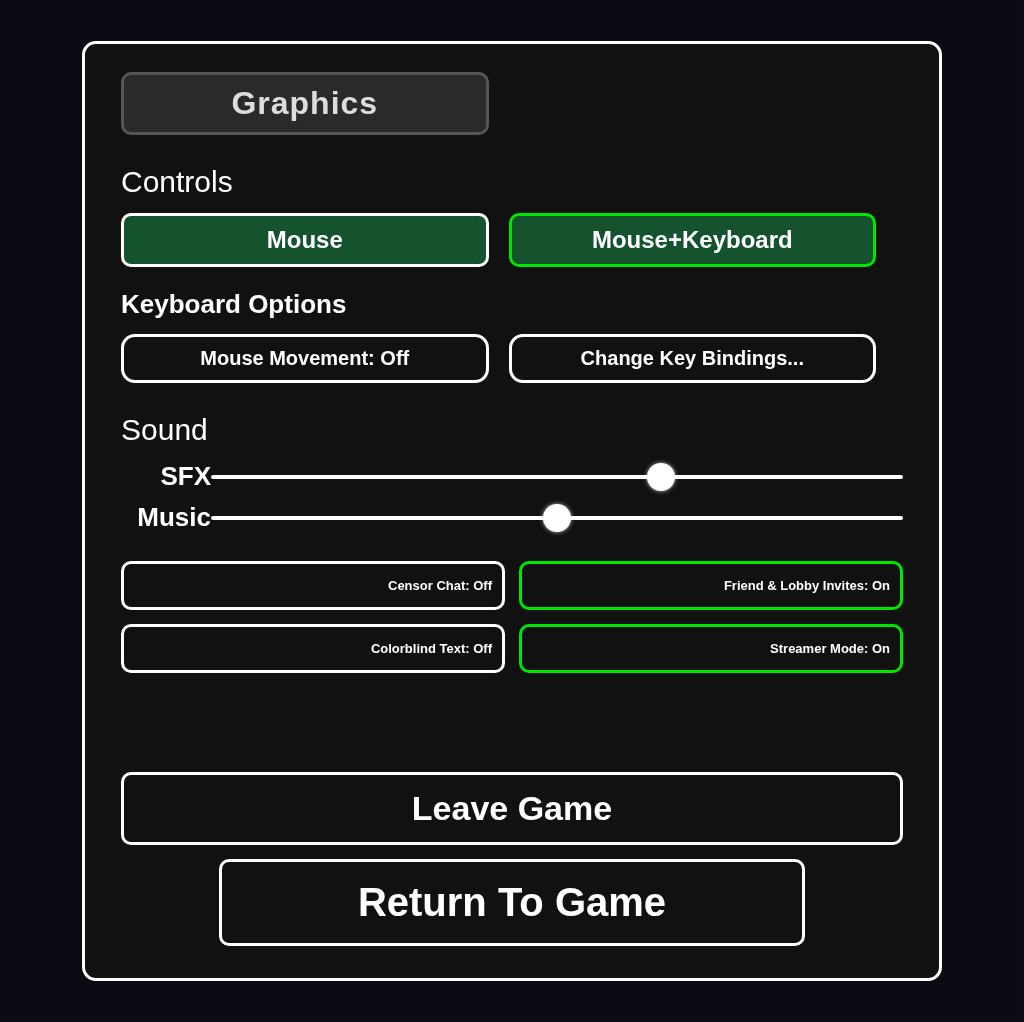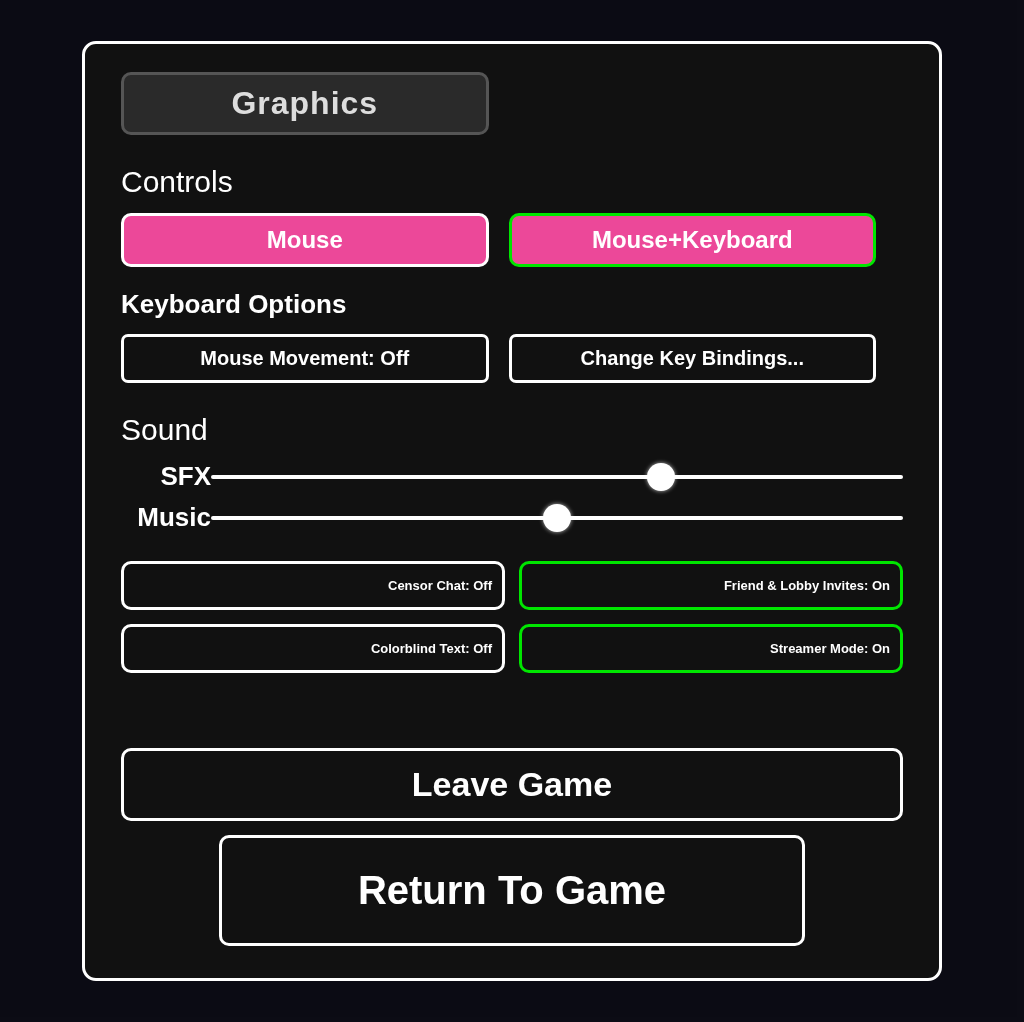--- a/index.html
+++ b/index.html
@@ -90,21 +90,21 @@
     .controls-row {
       display: flex;
       flex-direction: row;
       gap: 20px;
       margin-bottom: 22px;
     }
 
     .ctrl-btn {
       border: 3px solid #fff;
       border-radius: 10px;
-      background: #ec4899;
+      background: #14532d;
       color: #fff;
       font-size: 24px;
       font-weight: 700;
       font-family: Arial, sans-serif;
       padding: 10px 0;
       width: 47%;
       cursor: pointer;
       text-align: center;
     }
 
@@ -125,21 +125,21 @@
     
     .keyboard-row {
       display: flex;
       flex-direction: row;
       gap: 20px;
       margin-bottom: 22px;
     }
 
     .key-btn {
       border: 3px solid #fff;
-      border-radius: 7px;
+      border-radius: 14px;
       background: #111;
       color: #fff;
       font-size: 20px;
       font-weight: 600;
       font-family: Arial, sans-serif;
       padding: 10px 0;
       width: 47%;
       cursor: pointer;
       text-align: center;
     }
@@ -228,21 +228,21 @@
     }
 
     .return-btn {
       border: 3px solid #fff;
       border-radius: 10px;
       background: #111;
       color: #fff;
       font-size: 40px;
       font-weight: 900;
       font-family: 'Arial Black', Arial, sans-serif;
-      padding: 30px 0;
+      padding: 18px 0;
       width: 75%;
       cursor: pointer;
       text-align: center;
       display: block;
       margin: 0 auto;
     }
 
     .bottom-section {
       margin-top: auto;
       padding-top: 8px;

